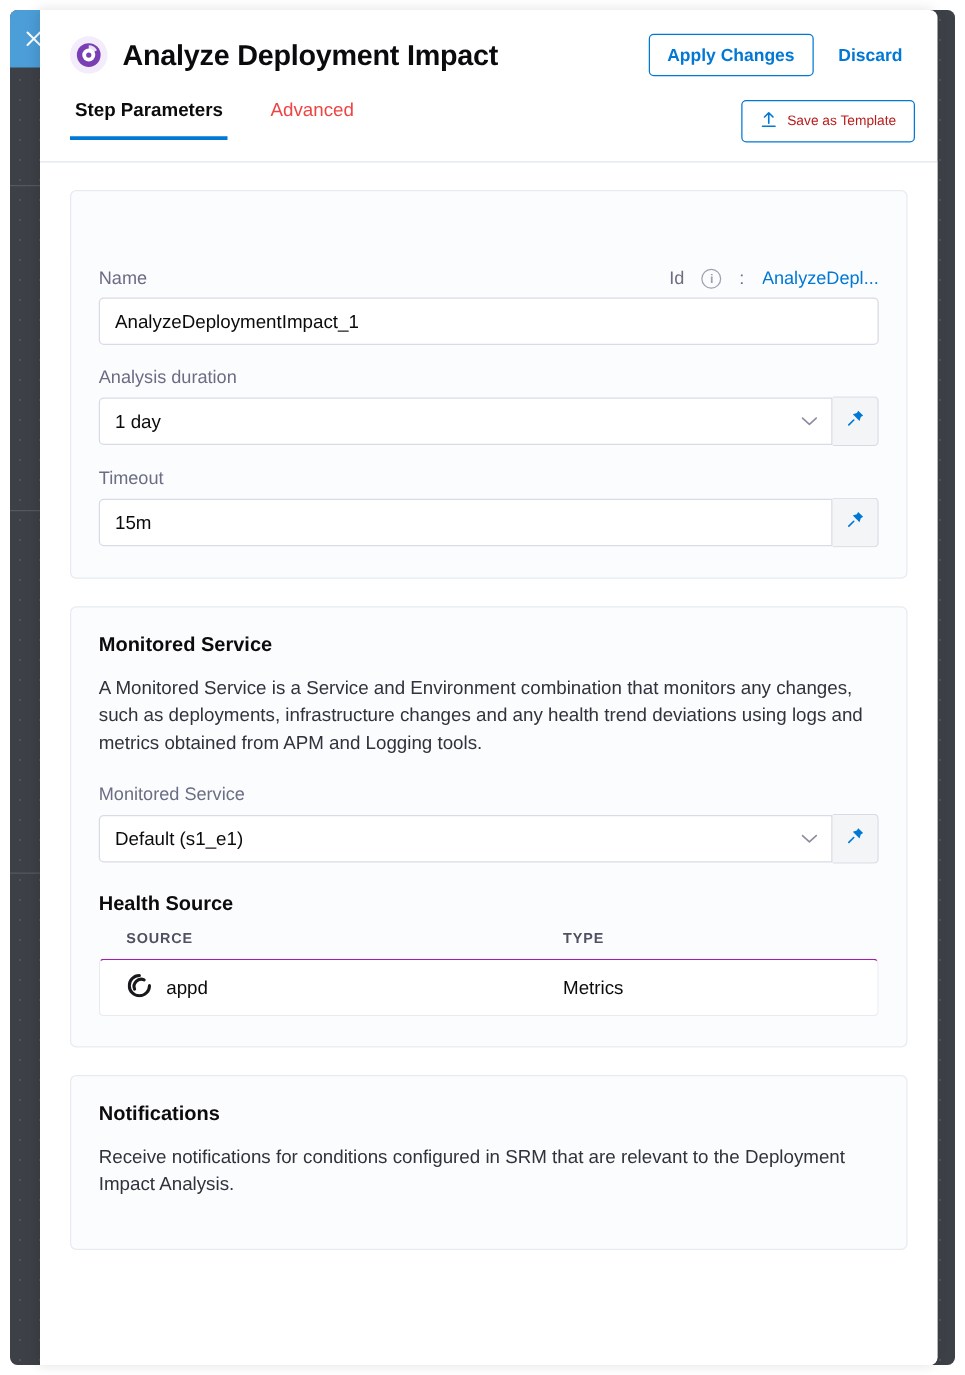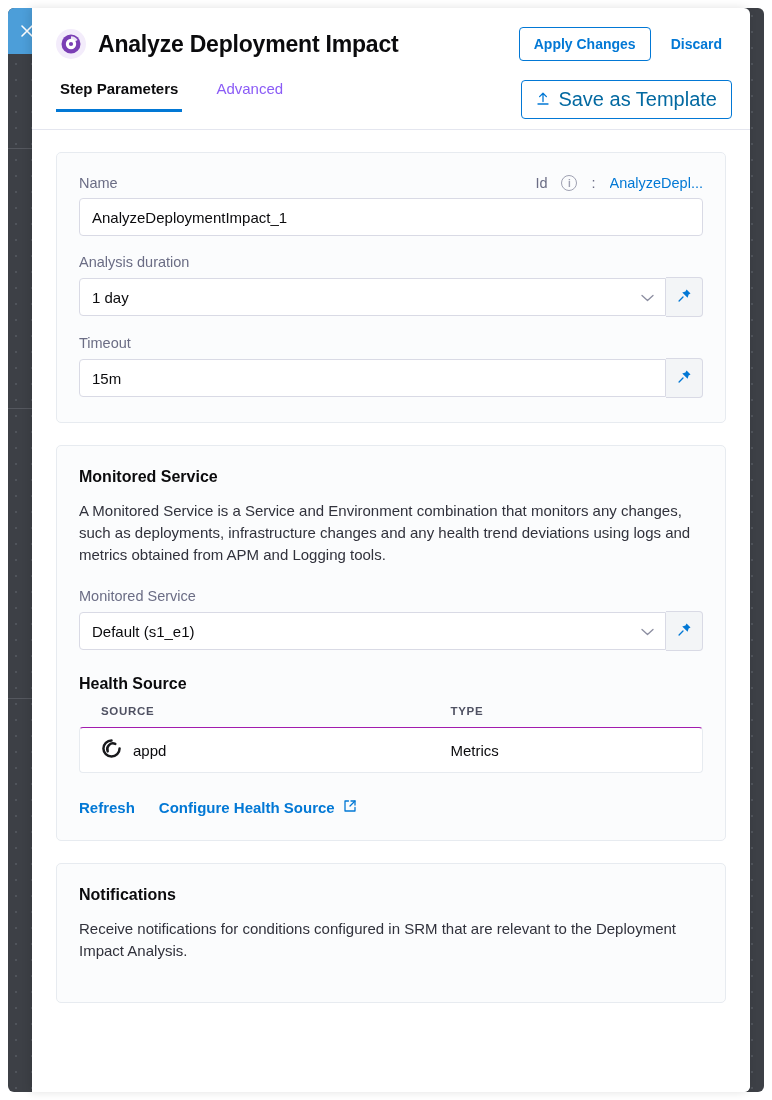--- a/index.html
+++ b/index.html
@@ -130,39 +130,39 @@
     height: 50px;
     border-bottom: 1px solid #e4e6ef;
     display: flex;
     align-items: flex-start;
     padding: 0 18px 0 24px;
     box-sizing: border-box;
     position: relative;
   }
   .tab {
     font-size: 15px;
-    color: #8b5cf6;
+    color: #ef4444;
     padding: 0 4px 12px 4px;
     margin-right: 30px;
     cursor: pointer;
     border-bottom: 3px solid transparent;
     white-space: nowrap;
   }
   .tab.active {
     color: #0b0b0d;
     font-weight: bold;
     border-bottom-color: #0278d5;
   }
   .tab-spacer { flex: 1 1 auto; }
   .btn-template {
     border: 1px solid #0278d5;
-    color: #0369a1;
+    color: #b91c1c;
     background: #ffffff;
     border-radius: 4px;
-    font-size: 20px;
+    font-size: 11px;
     padding: 7px 14px;
     margin-bottom: 7px;
     display: flex;
     align-items: center;
     gap: 8px;
     cursor: pointer;
     font-family: "Liberation Sans", sans-serif;
     white-space: nowrap;
   }
 
@@ -180,20 +180,21 @@
     border-radius: 5px;
     padding: 22px 22px 24px 22px;
     margin-bottom: 22px;
     box-sizing: border-box;
   }
 
   .field-row {
     display: flex;
     align-items: baseline;
     justify-content: space-between;
+    margin-top: 40px;
   }
   .field-label {
     font-size: 14.5px;
     color: #6b6d85;
     margin-bottom: 7px;
     display: block;
   }
   .id-wrap {
     display: flex;
     align-items: center;
@@ -480,33 +481,20 @@
                     </svg>
                   </span>
                   <span>appd</span>
                 </div>
               </td>
               <td>Metrics</td>
             </tr>
           </tbody>
         </table>
 
-        <div class="link-row">
-          <span class="link">Refresh</span>
-          <span class="link">
-            <span>Configure Health Source</span>
-            <span>
-              <svg width="14" height="14" viewBox="0 0 14 14">
-                <path d="M5.5 2 H2 V12 H12 V8.5" stroke="#0278d5" stroke-width="1.3" fill="none" stroke-linecap="round" stroke-linejoin="round"></path>
-                <path d="M8 2 H12 V6" stroke="#0278d5" stroke-width="1.3" fill="none" stroke-linecap="round" stroke-linejoin="round"></path>
-                <path d="M7 7 L12 2" stroke="#0278d5" stroke-width="1.3" fill="none" stroke-linecap="round"></path>
-              </svg>
-            </span>
-          </span>
-        </div>
       </div>
 
       <div class="card">
         <h3 class="section-title">Notifications</h3>
         <p class="section-desc" style="margin-bottom:16px">Receive notifications for conditions configured in SRM that are relevant to the Deployment Impact Analysis.</p>
       </div>
 
     </div>
   </div>
 </div>

